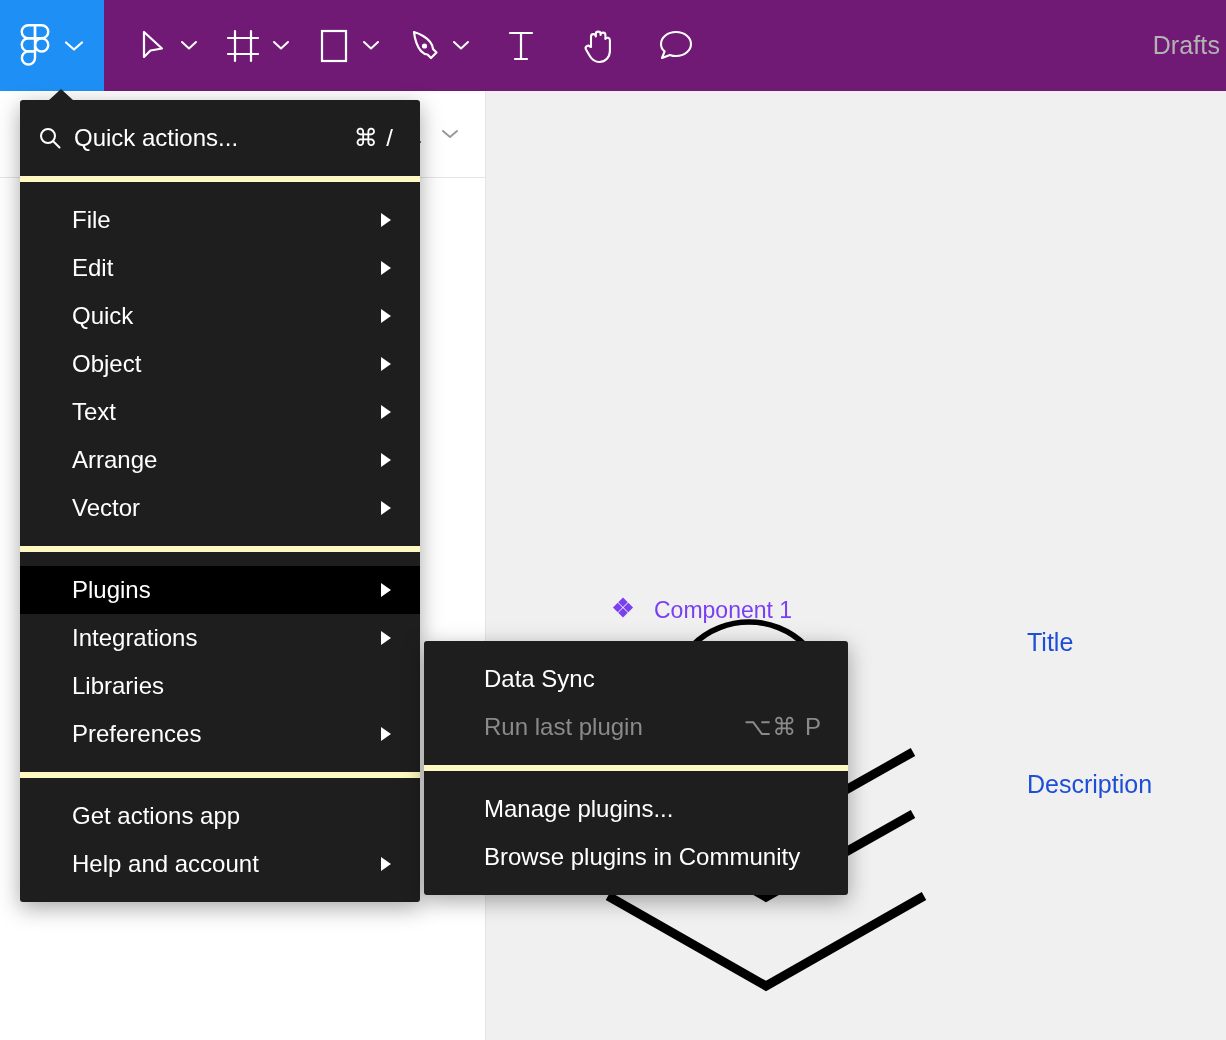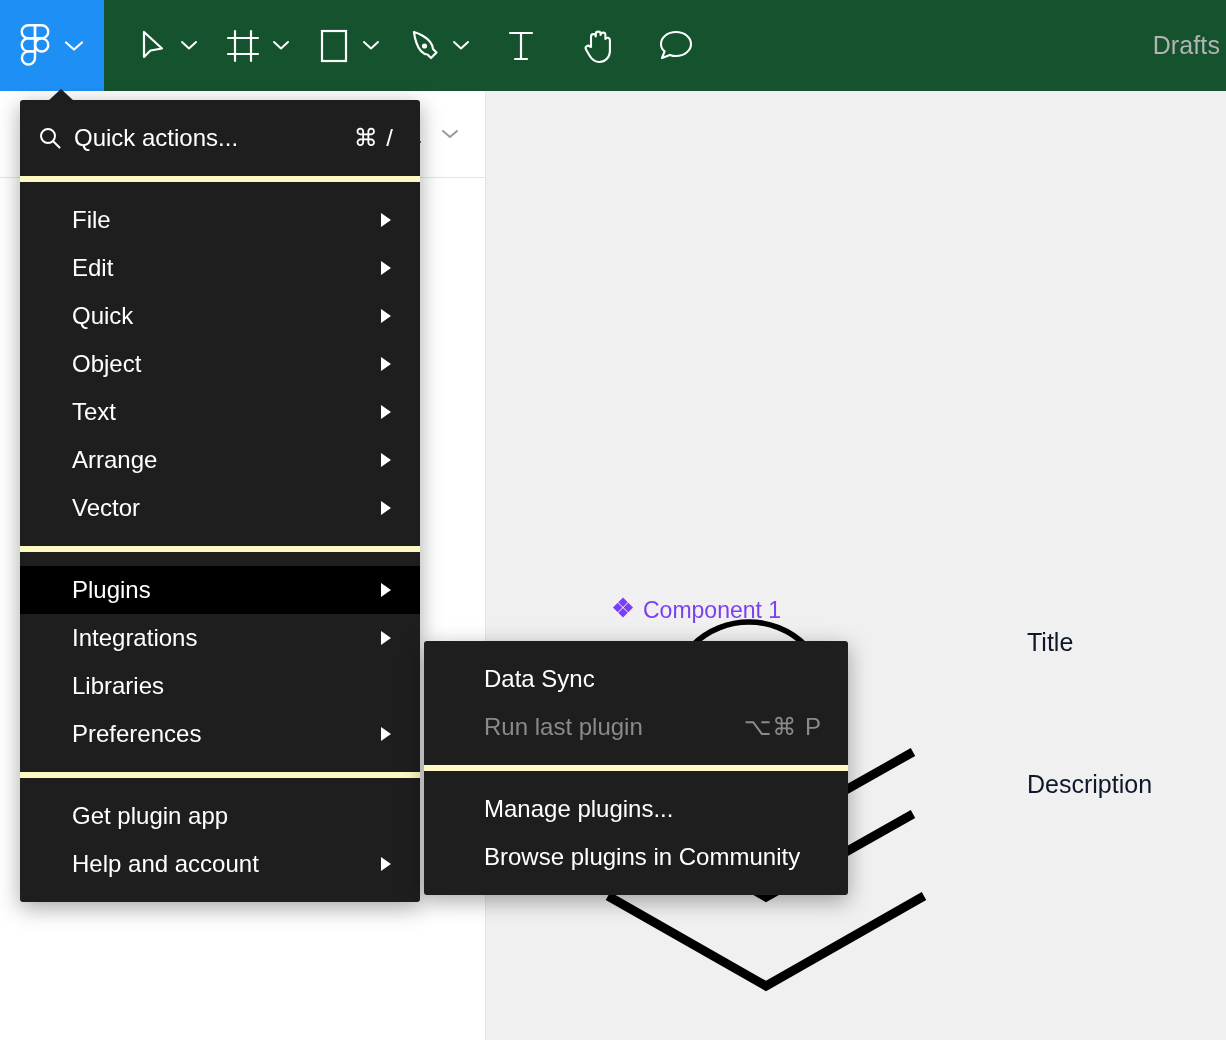--- a/index.html
+++ b/index.html
@@ -21,21 +21,21 @@
     height: 1040px;
     background: #ffffff;
   }
 
   
   .toolbar {
     position: absolute;
     top: 0; left: 0;
     width: 1226px;
     height: 91px;
-    background: #14532d;
+    background: #701a75;
     display: flex;
     align-items: stretch;
     z-index: 40;
   }
   .menu-button {
     width: 104px;
     height: 91px;
     background: #1e90f5;
     display: flex;
     align-items: center;
@@ -111,29 +111,29 @@
     background: #f0f0f0;
     overflow: hidden;
     z-index: 1;
   }
   .component-label {
     position: absolute;
     left: 126px;
     top: 505px;
     display: flex;
     align-items: center;
-    gap: 9px;
+    gap: 20px;
     color: #7b3ff2;
     font-size: 23px;
     white-space: nowrap;
     cursor: pointer;
   }
   .artboard-text {
     position: absolute;
-    color: #0f172a;
+    color: #1d4ed8;
     font-size: 25px;
     white-space: nowrap;
   }
   .text-title { left: 541px; top: 537px; }
   .text-description { left: 541px; top: 679px; }
   .illustration {
     position: absolute;
     left: 100px;
     top: 528px;
     width: 380px;
@@ -468,21 +468,21 @@
             <span class="mi-label">Preferences</span>
             <span class="mi-arrow">
               <svg width="16" height="18" viewBox="0 0 16 18" fill="none">
                 <path d="M3 2 L13 9 L3 16 Z" fill="#ffffff"></path>
               </svg>
             </span>
           </div>
         </div>
         <div class="menu-section">
           <div class="menu-item">
-            <span class="mi-label">Get plugin app</span>
+            <span class="mi-label">Get actions app</span>
           </div>
           <div class="menu-item">
             <span class="mi-label">Help and account</span>
             <span class="mi-arrow">
               <svg width="16" height="18" viewBox="0 0 16 18" fill="none">
                 <path d="M3 2 L13 9 L3 16 Z" fill="#ffffff"></path>
               </svg>
             </span>
           </div>
         </div>

